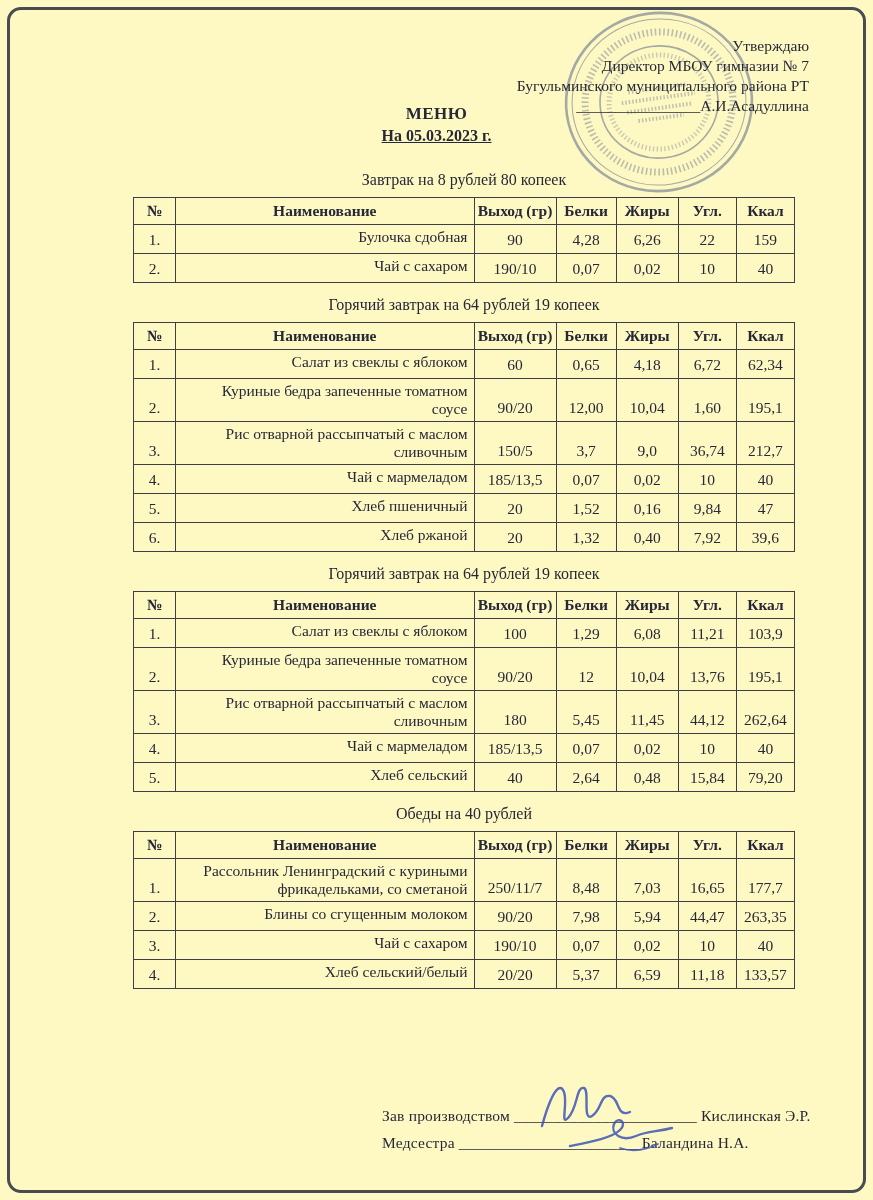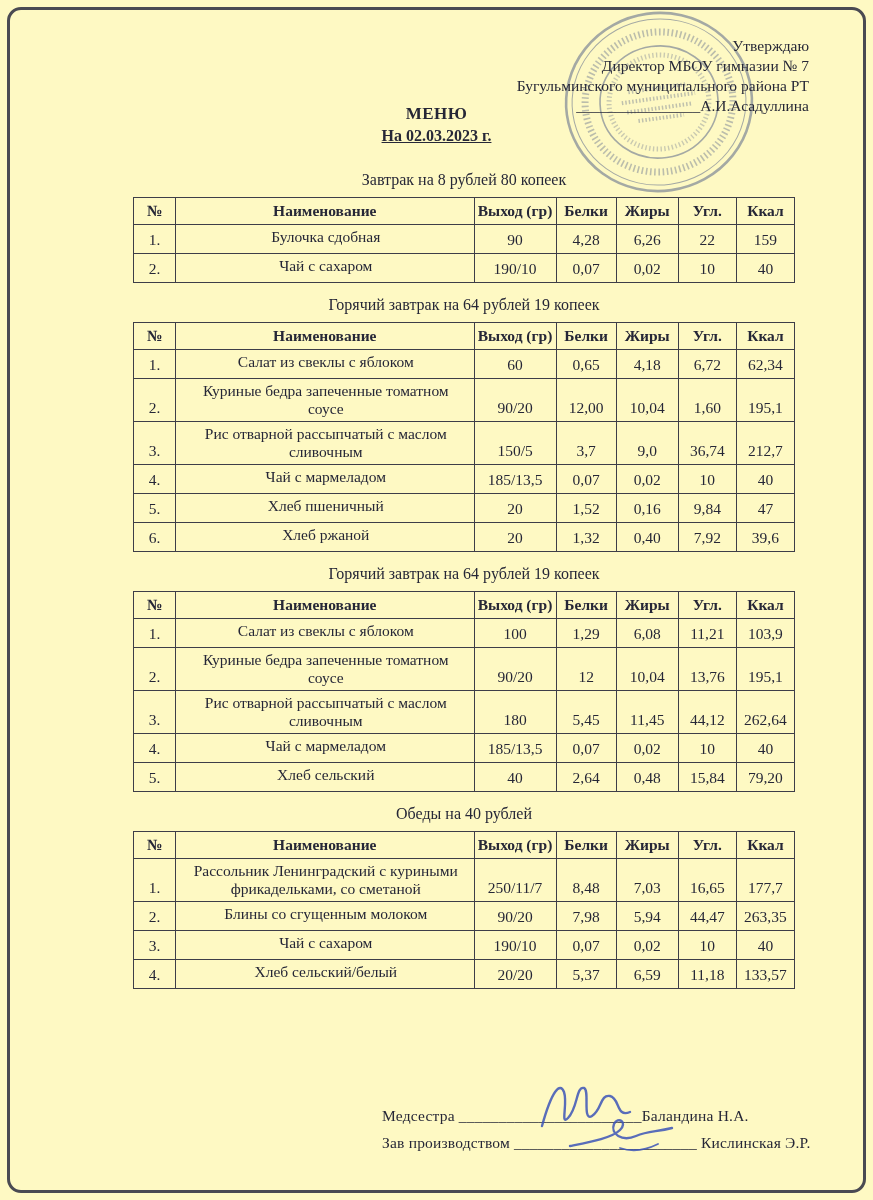--- a/index.html
+++ b/index.html
@@ -20,21 +20,21 @@
   .menu-title-wrap { position:absolute; top:104px; left:0; width:100%; text-align:center; }
   .menu-title { font-weight:bold; font-size:17px; letter-spacing:.5px; }
   .menu-date  { font-weight:bold; font-size:16px; text-decoration:underline; margin-top:3px; }
   .tables { position:absolute; top:158px; left:133px; width:662px; }
   .table-title { text-align:center; font-weight:normal; font-size:16px; margin:13px 0 8px; }
   table { border-collapse:collapse; width:100%; table-layout:fixed; }
   th,td { border:1.6px solid #3e3e48; }
   th { font-weight:bold; font-size:15.5px; padding:4px 3px; text-align:center; vertical-align:top; }
   td { font-size:15.5px; padding:3px 6px; height:29px; }
   td.c { text-align:center; vertical-align:bottom; padding-bottom:4px; }
-  td.name { text-align:center; vertical-align:top; padding-left:8px;font-family:Liberation Serif, serif; }
+  td.name { text-align:right; vertical-align:top; padding-left:8px;font-family:Liberation Serif, serif; }
   .stamp {
     position:absolute; top:6px; left:558px; opacity:.55;
     mix-blend-mode:multiply; pointer-events:none;
   }
   .footer {
     position:absolute; top:1102px; left:382px;
     font-size:15.5px; line-height:27px; letter-spacing:.2px;
   }
   .sig { position:absolute; pointer-events:none; opacity:.85; }
   .sig1 { top:1078px; left:530px; }
@@ -65,21 +65,21 @@
 
   <div class="approve">
     <div>Утверждаю</div>
     <div>Директор МБОУ гимназии № 7</div>
     <div>Бугульминского муниципального района РТ</div>
     <div>________________А.И.Асадуллина</div>
   </div>
 
   <div class="menu-title-wrap">
     <div class="menu-title">МЕНЮ</div>
-    <div class="menu-date">На 02.03.2023 г.</div>
+    <div class="menu-date">На 05.03.2023 г.</div>
   </div>
 
   <div class="tables">
       <section>
         <div class="table-title">Завтрак на 8 рублей 80 копеек</div>
         <table>
           <colgroup>
             <col style="width: 42px;">
             <col style="width: 298px;">
             <col style="width: 82px;">
@@ -333,22 +333,22 @@
               <td class="c">6,59</td>
               <td class="c">11,18</td>
               <td class="c">133,57</td>
             </tr>
           </tbody>
         </table>
       </section>
     </div>
 
   <div class="footer">
+    <div>Зав производством _______________________ Кислинская Э.Р.</div>
     <div>Медсестра _______________________Баландина Н.А.</div>
-    <div>Зав производством _______________________ Кислинская Э.Р.</div>
   </div>
 
   <svg class="sig sig1" width="140" height="60" viewBox="0 0 140 60">
     <path d="M12 48 C 22 12, 30 4, 34 14 C 38 26, 30 48, 38 40 C 48 30, 46 8, 54 10 C 60 12, 52 44, 62 38 C 72 32, 70 16, 80 18 C 90 20, 86 40, 100 34" fill="none" stroke="#3d55b8" stroke-width="2.4" stroke-linecap="round"></path>
   </svg>
   <svg class="sig sig2" width="130" height="52" viewBox="0 0 130 52">
     <path d="M10 38 C 30 34, 52 30, 60 22 C 68 14, 58 8, 54 16 C 50 26, 62 34, 76 28 C 88 23, 96 24, 112 20" fill="none" stroke="#3d55b8" stroke-width="2.4" stroke-linecap="round"></path>
     <path d="M60 40 C 72 44, 86 42, 98 36" fill="none" stroke="#3d55b8" stroke-width="1.8" stroke-linecap="round"></path>
   </svg>
 

